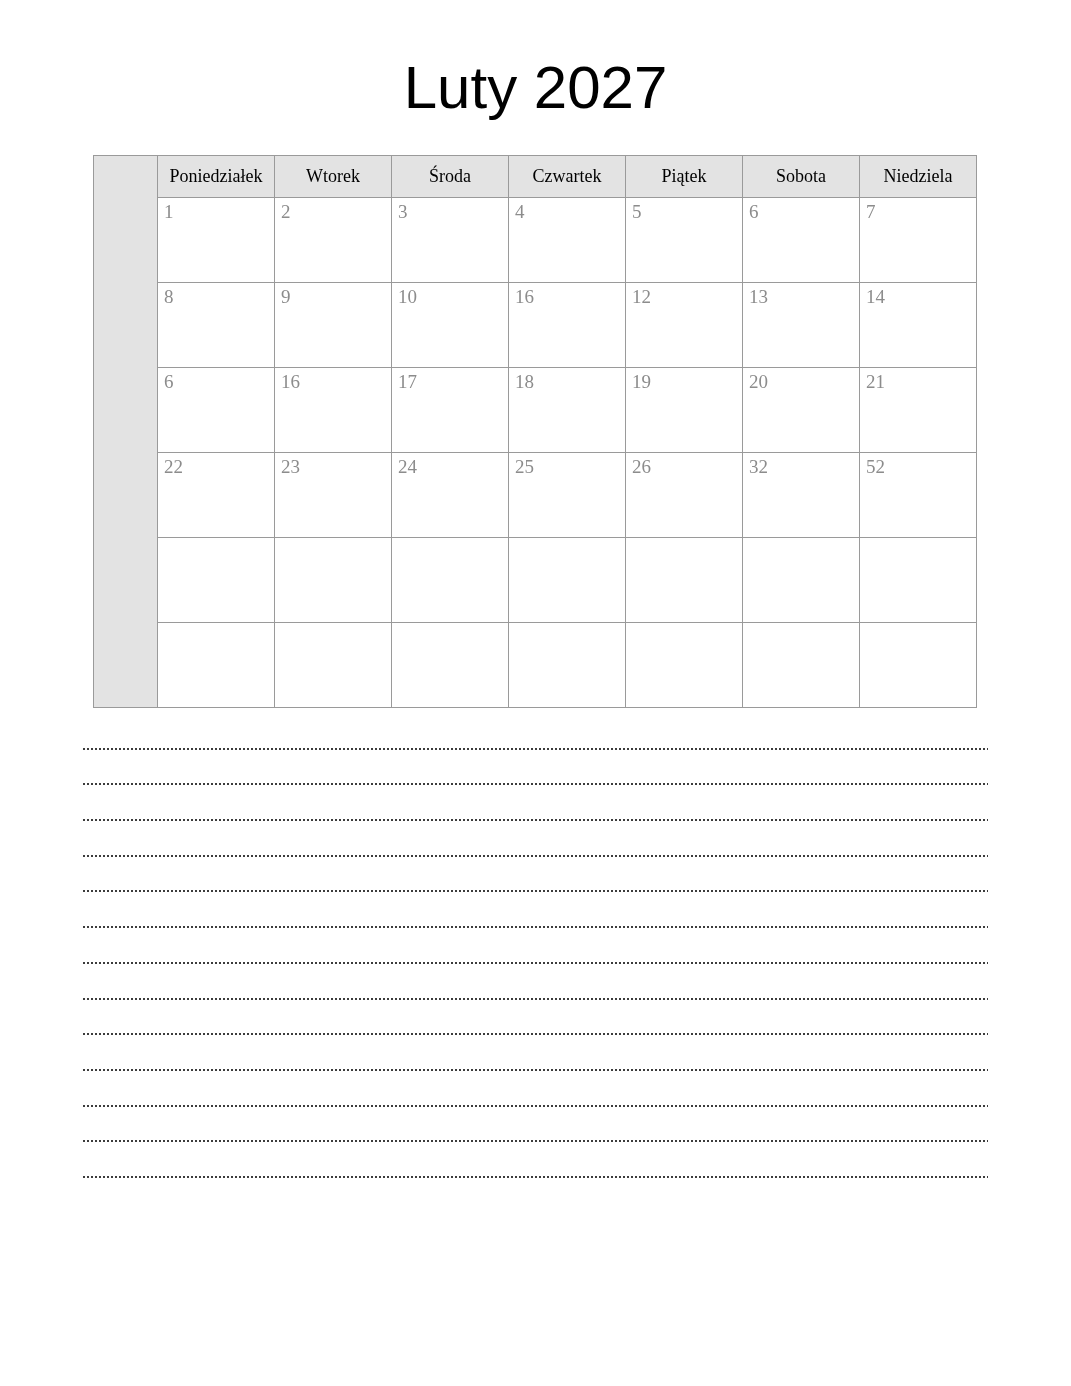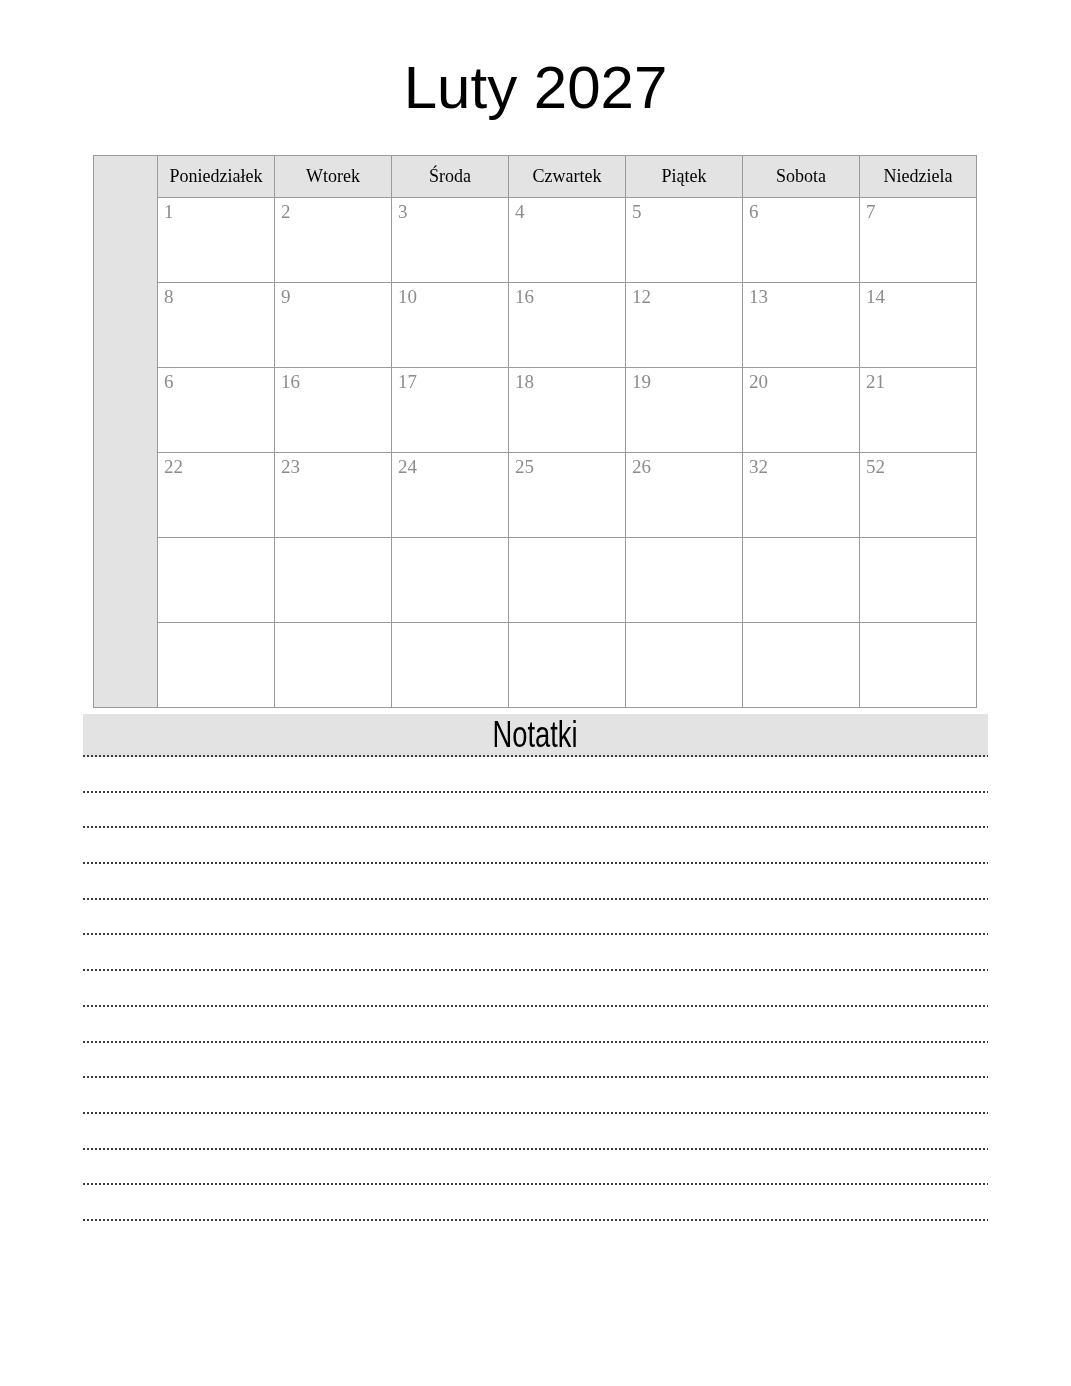--- a/index.html
+++ b/index.html
@@ -179,23 +179,20 @@
           <td class="day-cell"></td>
           <td class="day-cell"></td>
           <td class="day-cell"></td>
           <td class="day-cell"></td>
         </tr>
       </tbody>
   </table>
 
 
   <div class="notes">
-    <div class="notes-header">
-      <span class="notes-title">Notatki</span>
-    </div>
     <div id="note-lines">
         <div class="note-line"></div>
         <div class="note-line"></div>
         <div class="note-line"></div>
         <div class="note-line"></div>
         <div class="note-line"></div>
         <div class="note-line"></div>
         <div class="note-line"></div>
         <div class="note-line"></div>
         <div class="note-line"></div>

